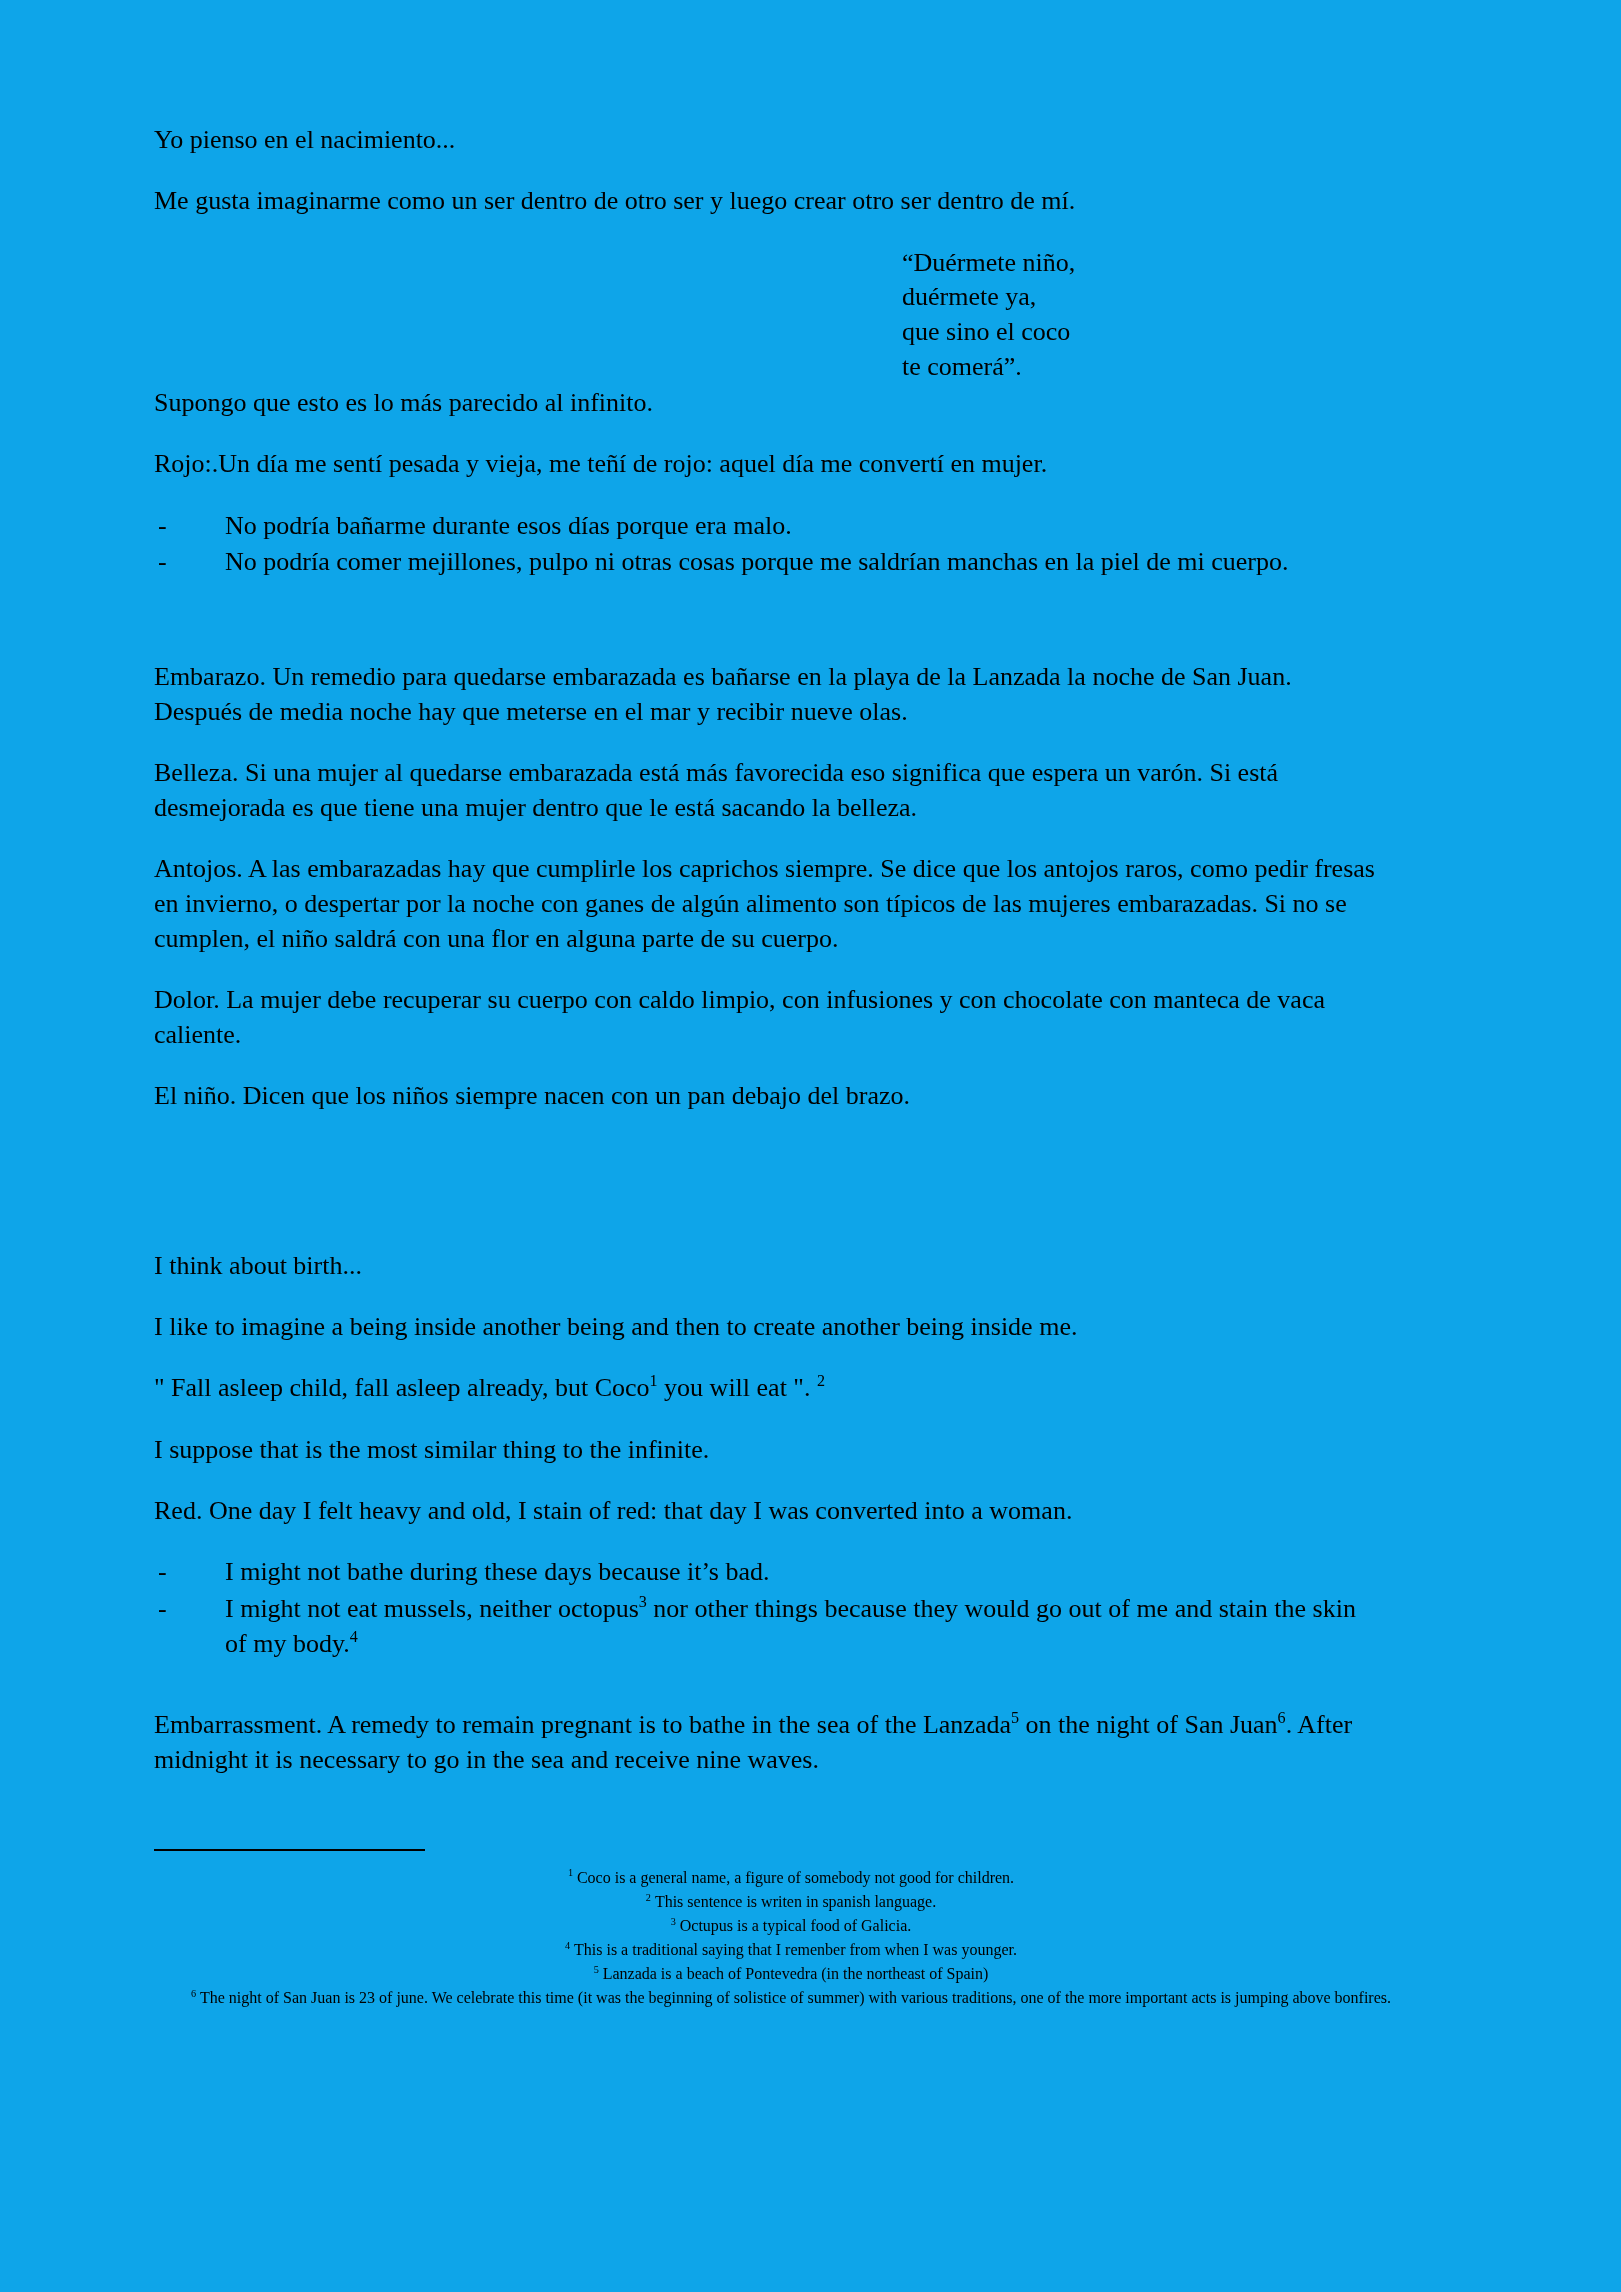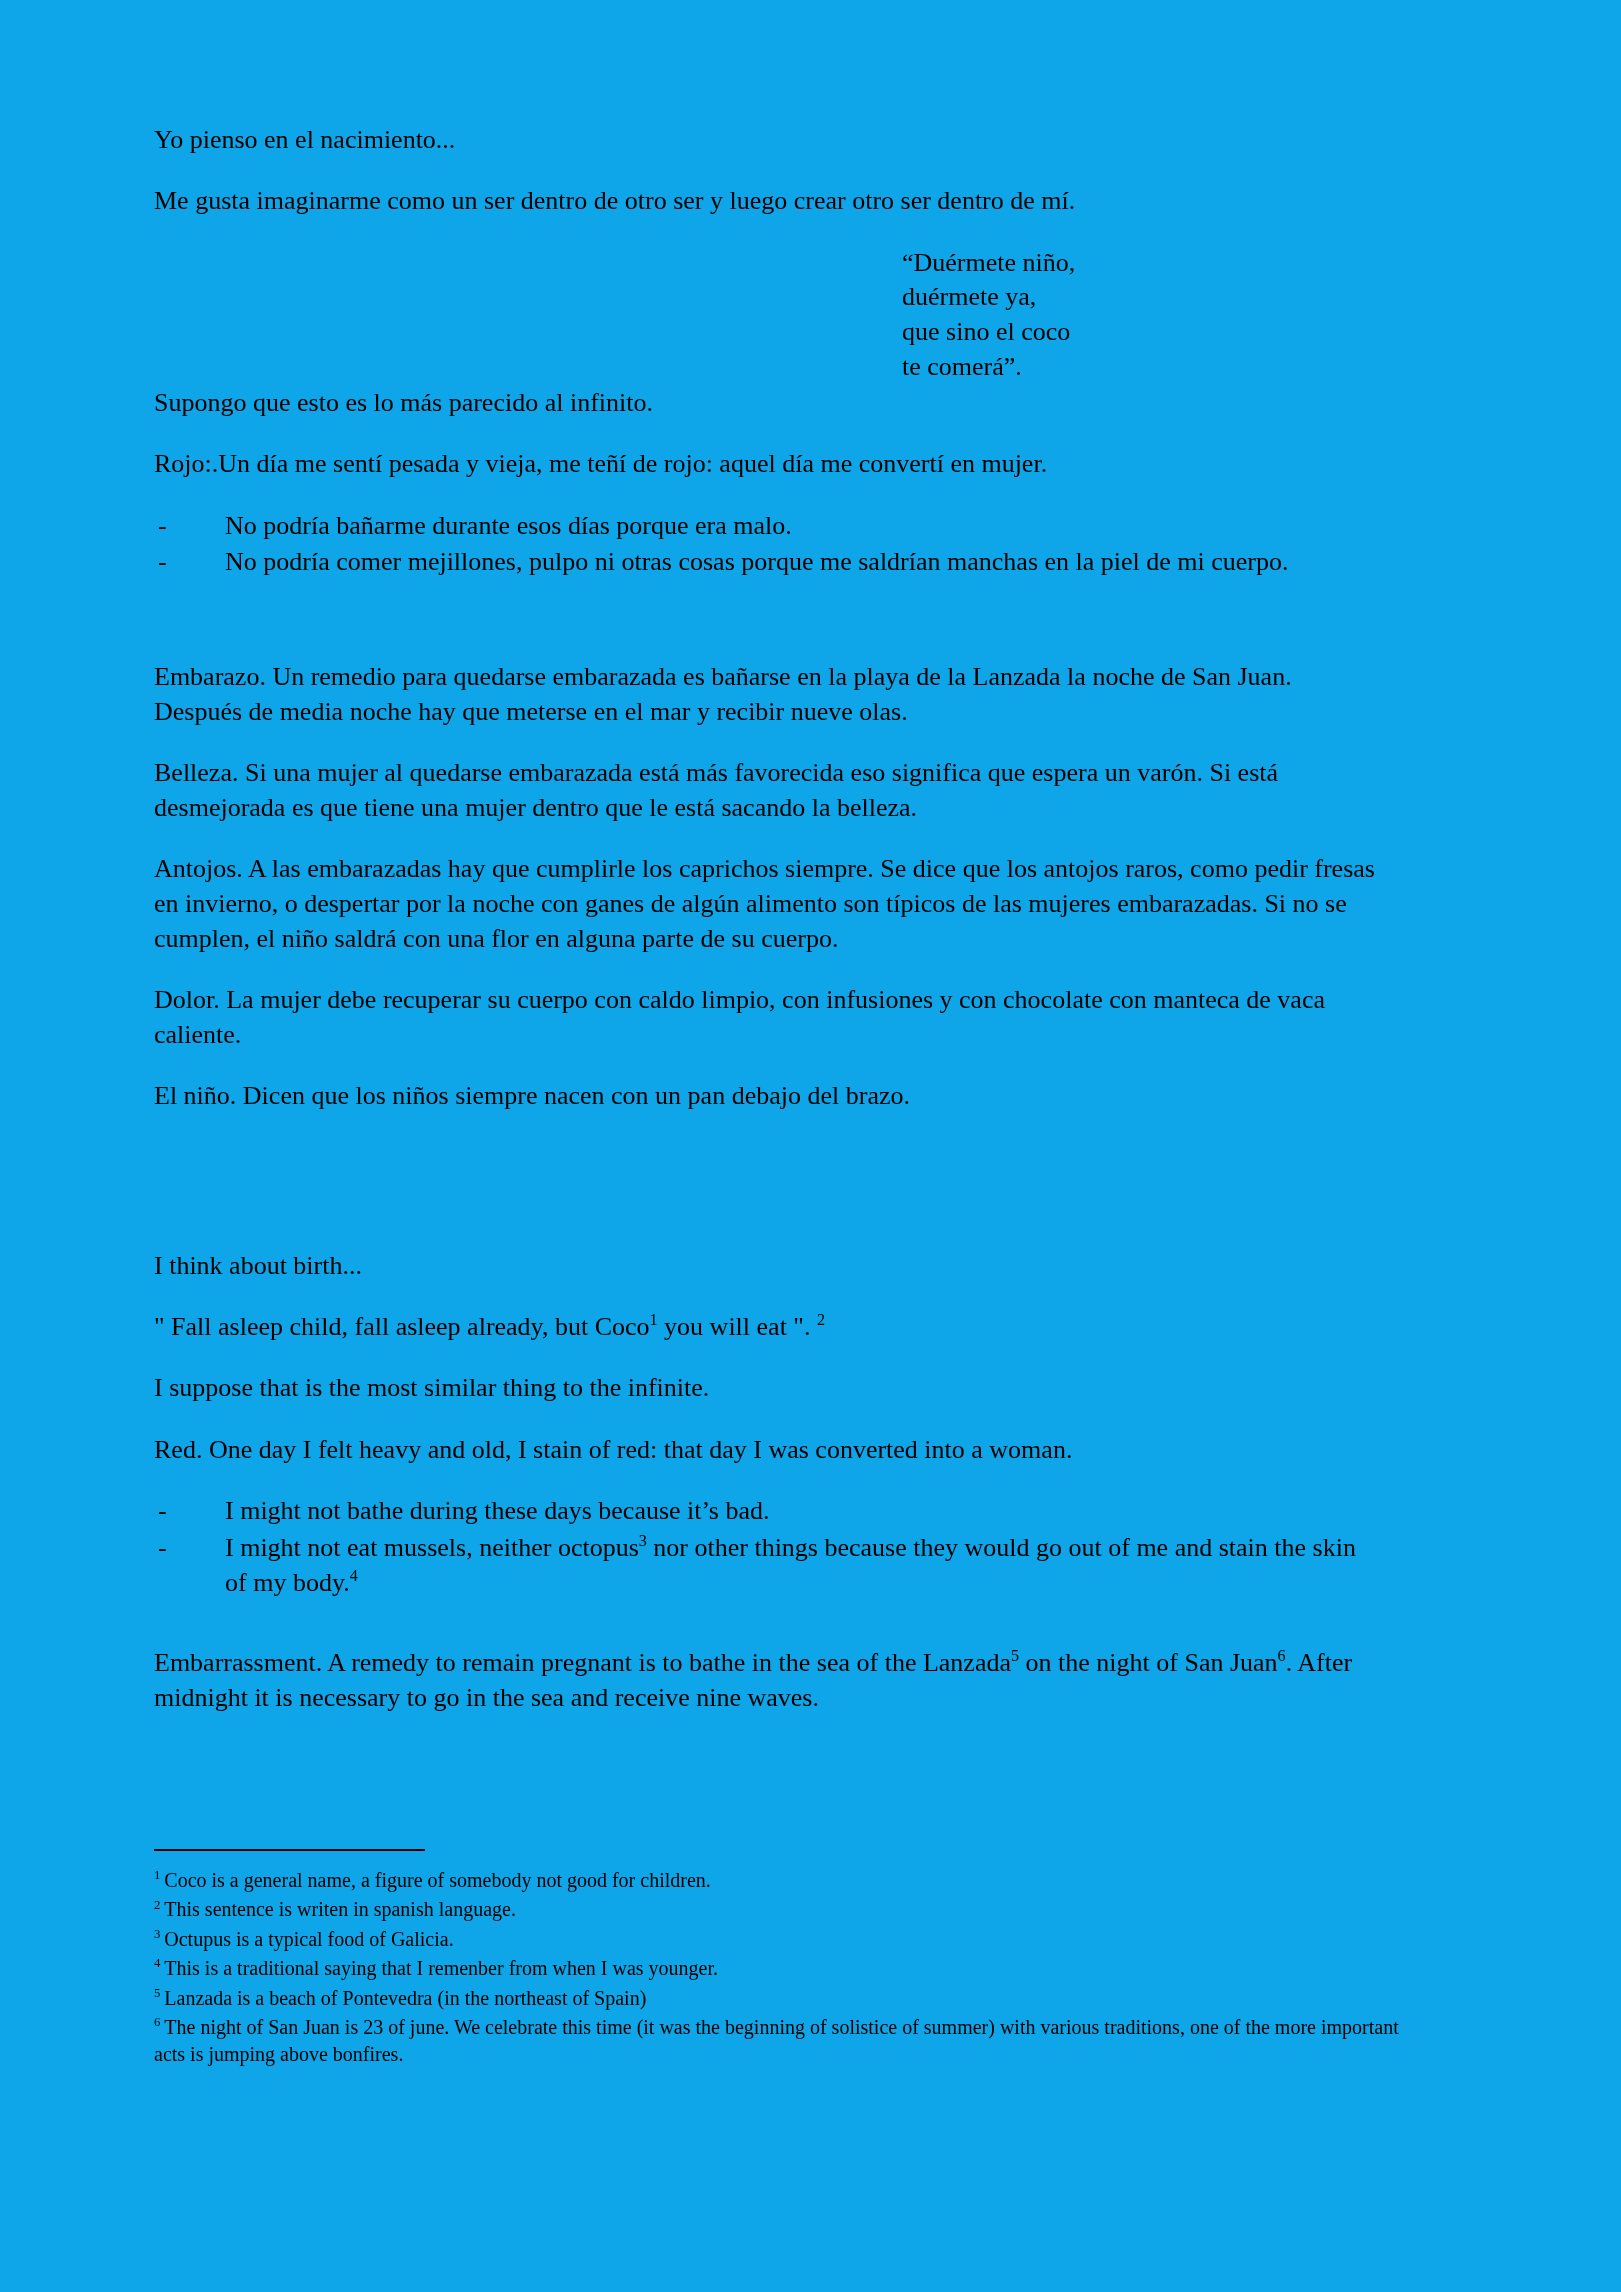--- a/index.html
+++ b/index.html
@@ -82,22 +82,23 @@
     width: 1274px;
   }
   .fn-rule {
     width: 271px;
     height: 0;
     border-top: 2.9px solid #000000;
     margin: 0 0 15.7px 0;
   }
   .footnotes p {
     margin: 0 0 2.9px 0;
-    font-size: 20px;
+    font-size: 16px;
     line-height: 1.33;
+    text-align: center;
   }
   .footnotes sup {
     font-size: 0.64em;
     margin-right: 3.9px;
   }
 </style>
 </head>
 <body>
 
 <div class="page">
@@ -133,20 +134,21 @@
     <p><span class="u">Antojos.</span><span> A las embarazadas hay que cumplirle los caprichos siempre. Se dice que los antojos raros, como pedir fresas en invierno, o despertar por la noche con ganes de algún alimento son típicos de las mujeres embarazadas. Si no se cumplen, el niño saldrá con una flor en alguna parte de su cuerpo.</span></p>
 
     <p><span class="u">Dolor</span><span>. La mujer debe recuperar su cuerpo con caldo limpio,  con infusiones y con chocolate con manteca de vaca caliente.</span></p>
 
     <p><span class="u">El niño</span><span>. Dicen que los niños siempre nacen con un pan debajo del brazo.</span></p>
 
     <div class="gap-xl"></div>
 
     <p>I think about birth...</p>
 
+    <p>I like to imagine a being inside another being and then to create another being inside me.</p>
 
     <p><span>" Fall asleep child, fall asleep already,  but Coco</span><sup>1</sup><span> you will eat ". </span><sup>2</sup></p>
 
     <p>I suppose that is the most similar thing to the infinite.</p>
 
     <p><span class="u">Red.</span><span> One day I felt heavy and old, I stain of red: that day I was converted into a woman.</span></p>
 
     <ul class="dash-list">
       <li><span class="dash">-</span><span>I might not bathe during these days because it’s bad.</span></li>
       <li><span class="dash">-</span><span>I might not eat mussels, neither octopus</span><sup>3</sup><span> nor other things because they would go out of me and stain the skin of my body.</span><sup>4</sup></li>

